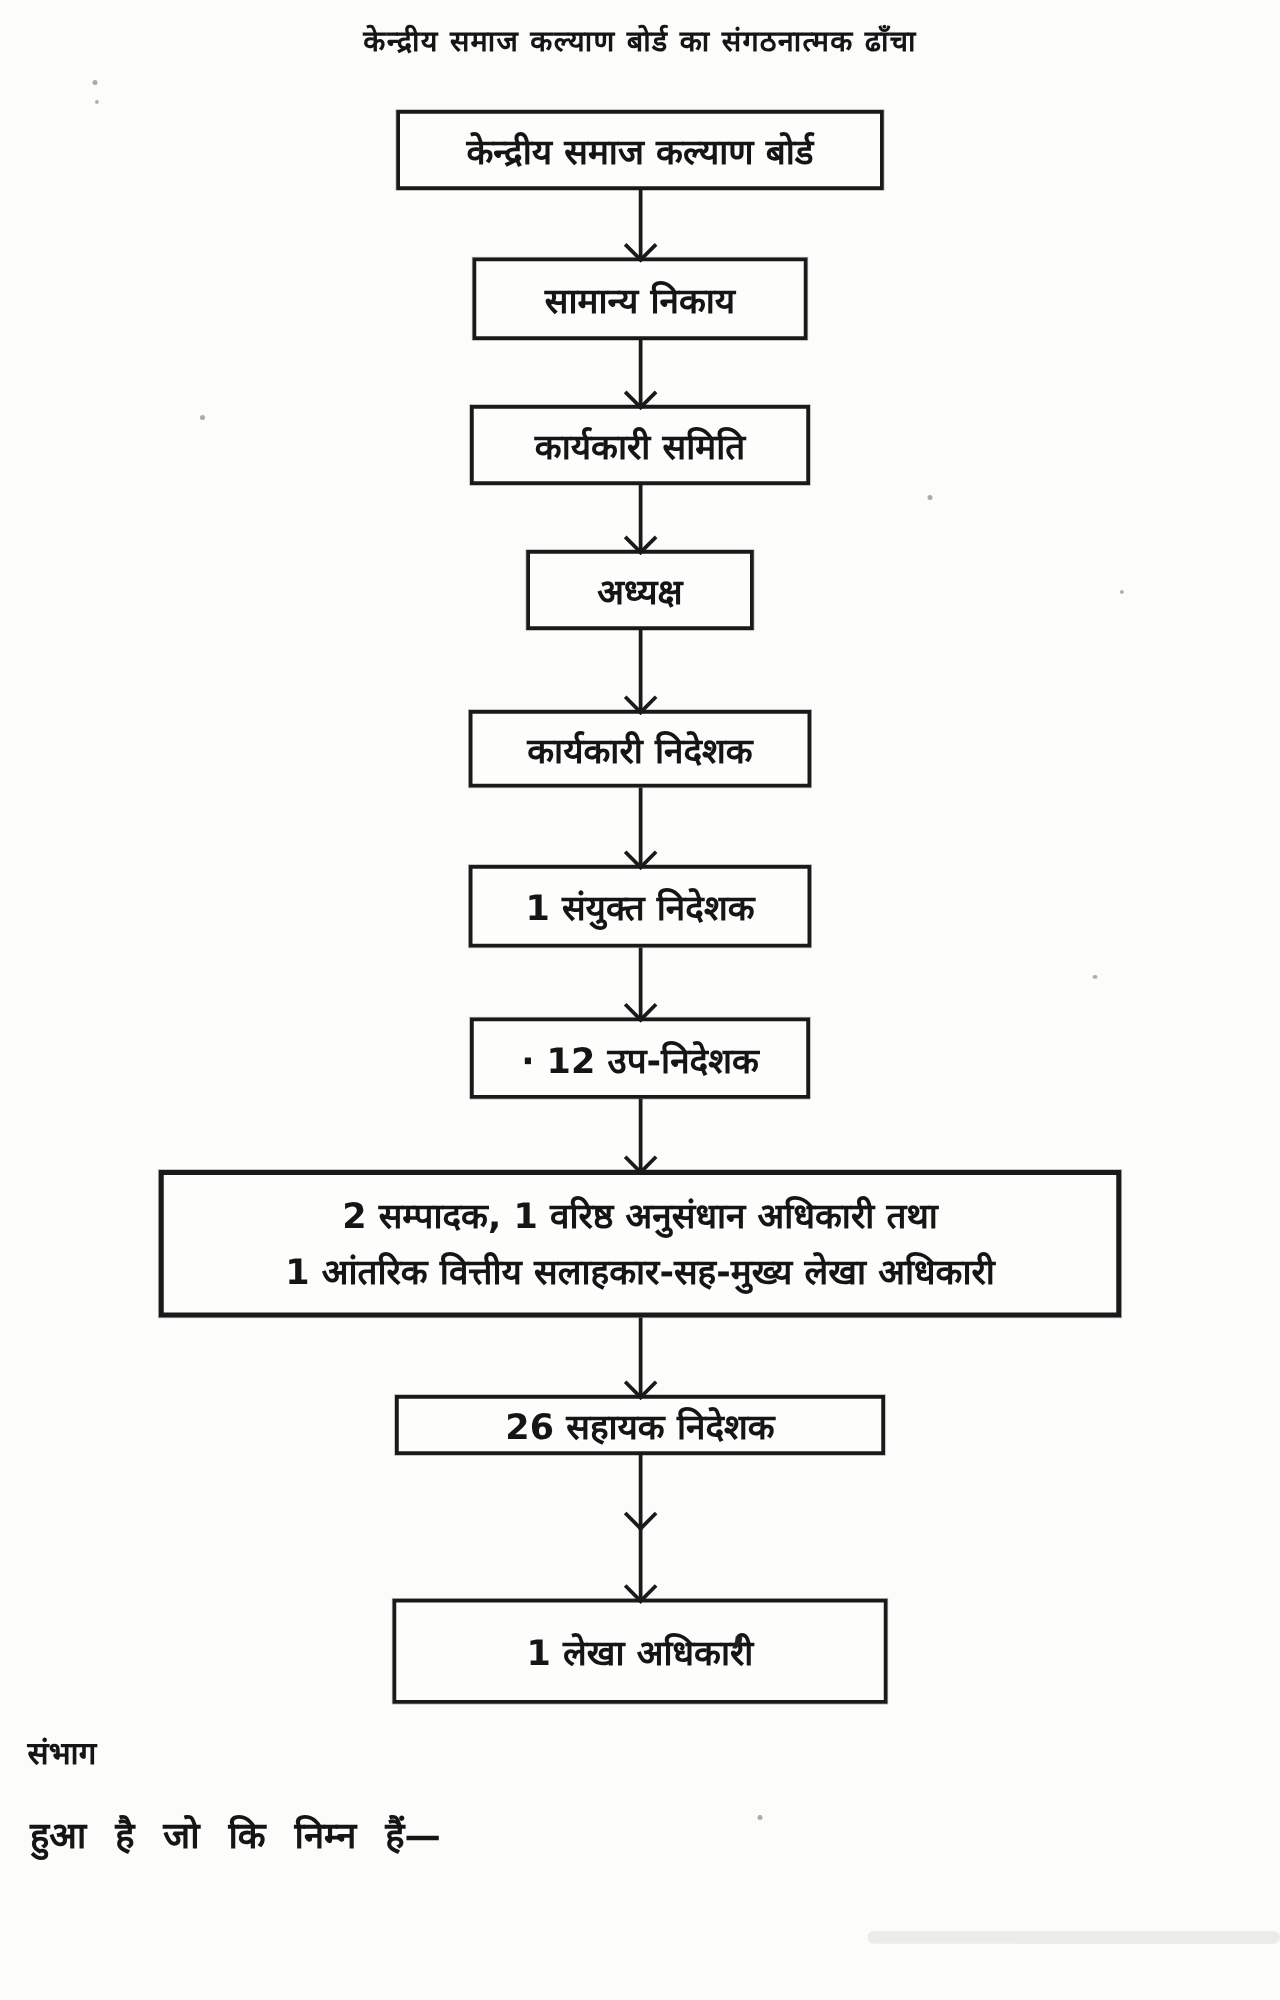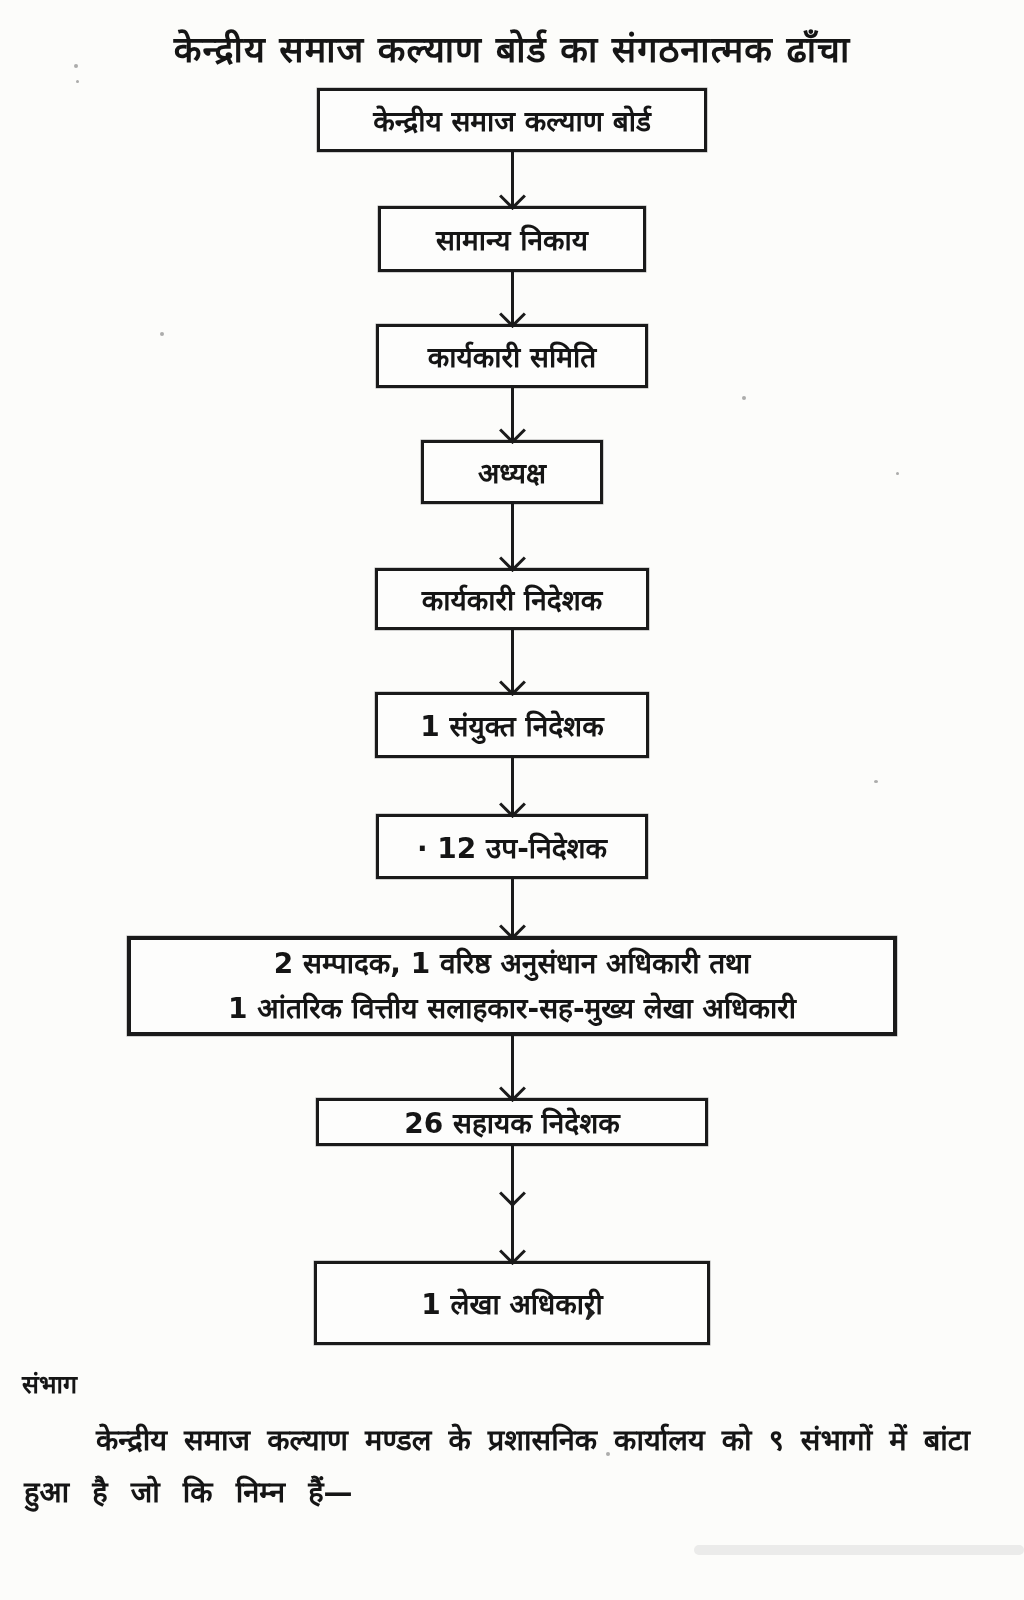--- a/index.html
+++ b/index.html
@@ -12,22 +12,22 @@
     position: relative;
     width: 1024px; height: 1600px;
     background: #fcfcfa;
     color: #151515;
     overflow: hidden;
     display: flex;
     flex-direction: column;
     align-items: center;
   }
   .doc-title {
-    margin-top: 28px;
-    font-size: 36px;
+    margin-top: 12px;
+    font-size: 23px;
     font-weight: 700;
     letter-spacing: 1px;
     text-align: center;
     height: 44px;
     line-height: 44px;
     white-space: nowrap;
   }
   .fbox {
     box-sizing: border-box;
     border: 3px solid #1a1a1a;
@@ -112,21 +112,21 @@
   <div class="speck" style="left:160px; top:332px; width:4px; height:4px;"></div>
   <div class="speck" style="left:742px; top:396px; width:4px; height:4px;"></div>
   <div class="speck" style="left:896px; top:472px; width:3px; height:3px;"></div>
   <div class="speck" style="left:874px; top:780px; width:4px; height:3px;"></div>
   <div class="speck" style="left:606px; top:1452px; width:4px; height:4px;"></div>
   <div class="scan-smear"></div>
   <div class="stray-comma">,</div>
 
   <div class="doc-title">केन्द्रीय समाज कल्याण बोर्ड का संगठनात्मक ढाँचा</div>
 
-  <div class="fbox" style="margin-top:16px; height:64px; min-width:390px;">
+  <div class="fbox" style="margin-top:32px; height:64px; min-width:390px;">
     <span>केन्द्रीय समाज कल्याण बोर्ड</span>
   </div>
 
   <div class="arrow" style="height:54px;"></div>
 
   <div class="fbox" style="height:66px; min-width:268px;">
     <span>सामान्य निकाय</span>
   </div>
 
   <div class="arrow" style="height:52px;"></div>
@@ -154,21 +154,21 @@
   </div>
 
   <div class="arrow" style="height:56px;"></div>
 
   <div class="fbox" style="height:65px; min-width:272px;">
     <span>·  12 उप-निदेशक</span>
   </div>
 
   <div class="arrow" style="height:57px;"></div>
 
-  <div class="fbox wide" style="height:100px; min-width:770px;">
+  <div class="fbox wide" style="height:118px; min-width:770px;">
     <span>2 सम्पादक, 1 वरिष्ठ अनुसंधान अधिकारी तथा</span>
     <span>1 आंतरिक वित्तीय सलाहकार-सह-मुख्य लेखा अधिकारी</span>
   </div>
 
   <div class="arrow" style="height:62px;"></div>
 
   <div class="fbox" style="height:48px; min-width:392px;">
     <span>26 सहायक निदेशक</span>
   </div>
 
@@ -177,17 +177,16 @@
 
   <div class="arrow" style="height:58px;"></div>
 
   <div class="fbox" style="height:84px; min-width:396px;">
     <span>1 लेखा अधिकारी</span>
   </div>
 
   <div class="section-heading">संभाग</div>
 
   <div class="section-paragraph">
-    <div class="para-line-1">केन्द्रीय समाज कल्याण मण्डल के प्रशासनिक कार्यालय को ९ संभागों में बांटा</div>
     <div class="para-line-2">हुआ है जो कि निम्न हैं—</div>
   </div>
 
 </div>
 
 </body></html>

